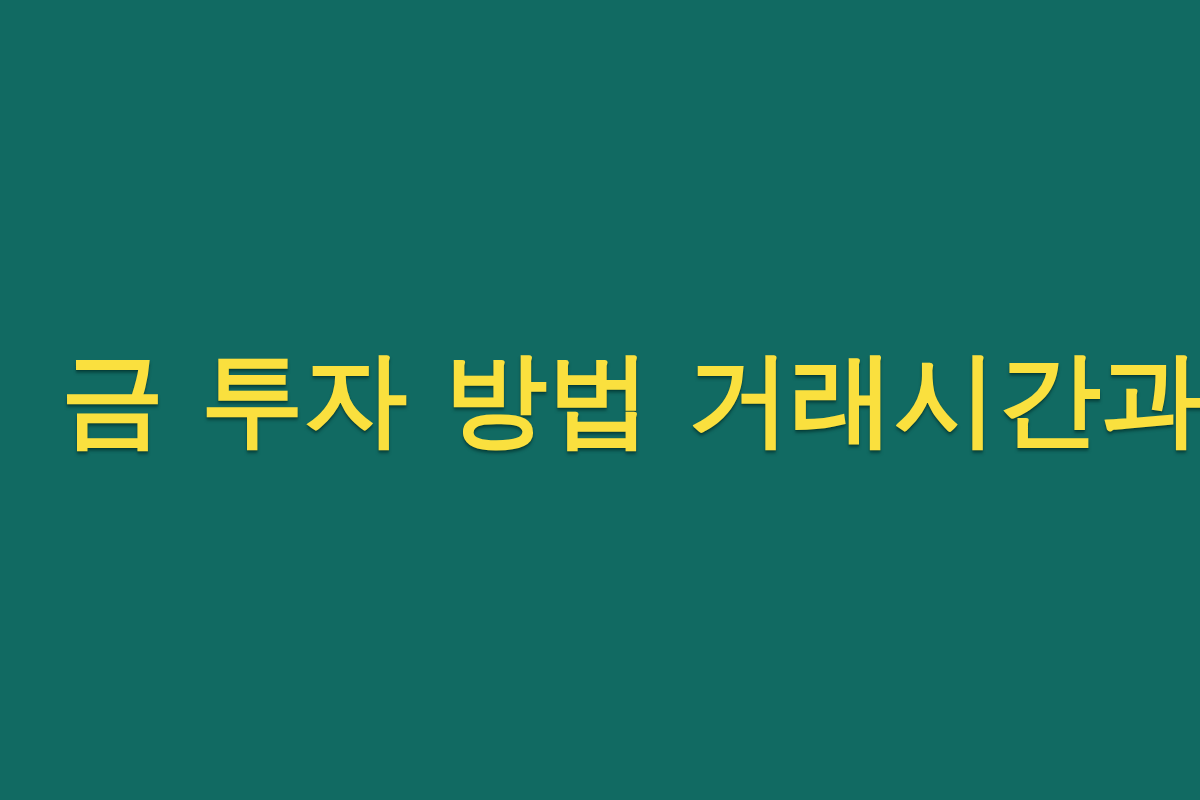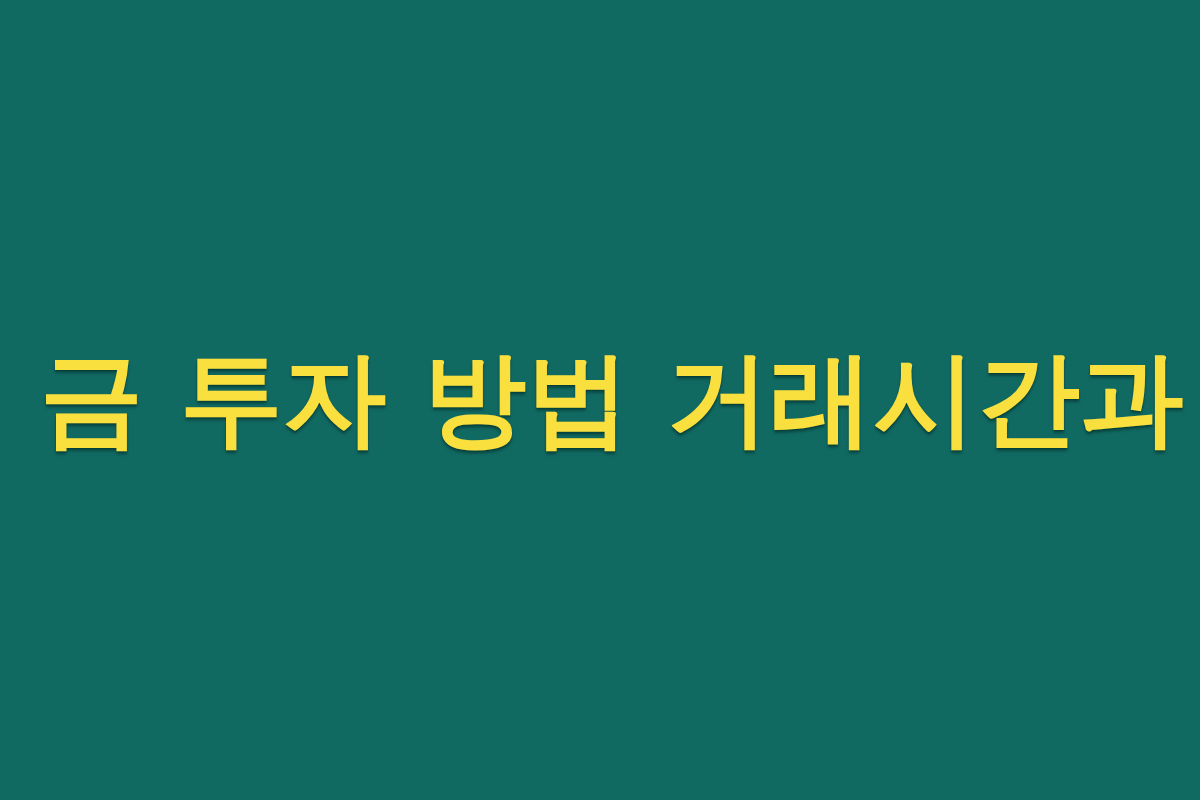--- a/index.html
+++ b/index.html
@@ -38,20 +38,21 @@
     color: #FAE03E;
     font-family: "DejaVu Sans", "Liberation Sans", sans-serif;
     font-weight: bold;
     font-size: 103px;
     line-height: 140px;
     letter-spacing: 0.5px;
     white-space: nowrap;
     text-shadow:
       0px 3px 3px rgba(0, 46, 42, 0.55),
       0px 1px 1px rgba(0, 46, 42, 0.40);
+    margin-left: 21px;
   }
 
   .title-line-2 {
     font-size: 103px;
   }
 </style>
 </head>
 <body>
 
 <div id="thumbnail-canvas" style="background: rgb(17, 106, 98);">

